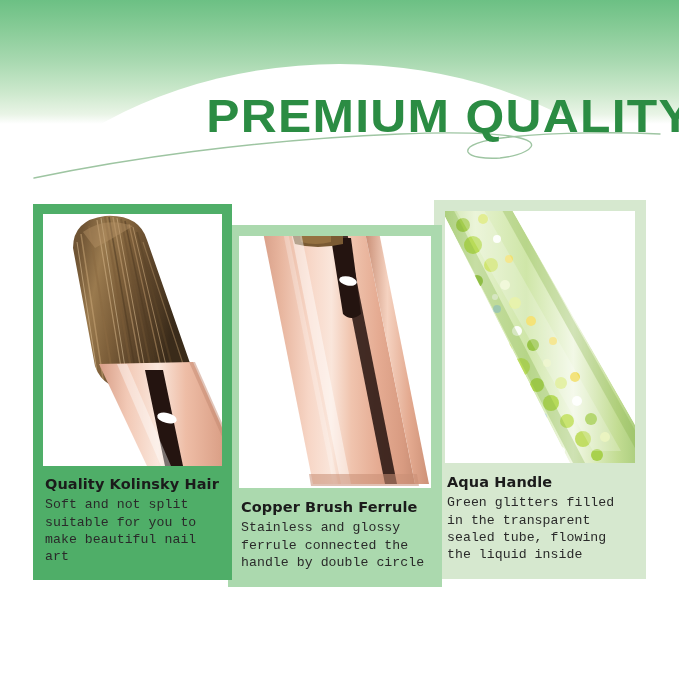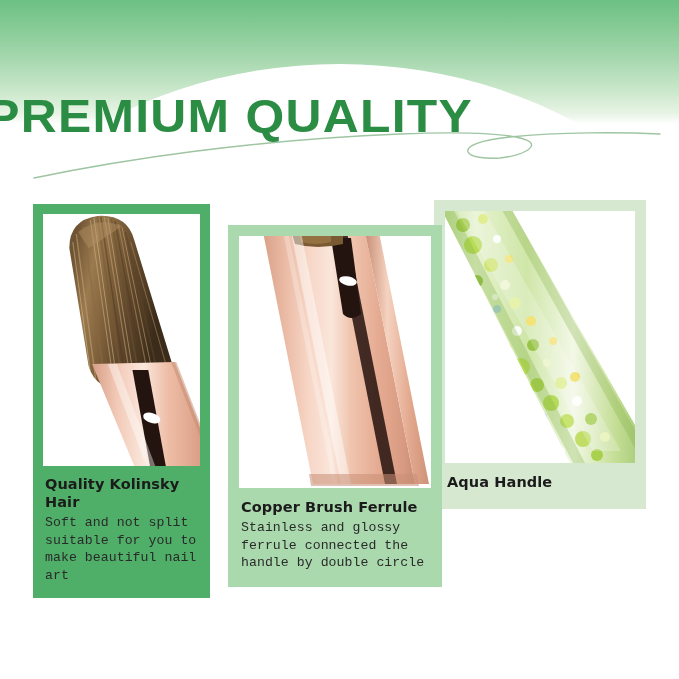--- a/index.html
+++ b/index.html
@@ -19,21 +19,21 @@
     overflow:hidden;
   }
   .banner-arc{
     position:absolute;left:-12%;top:64px;width:124%;height:340px;
     background:#ffffff;border-radius:50% 50% 0 0 / 100% 100% 0 0;
   }
 
   
   .title-wrap{
     position:absolute;left:0;top:92px;width:679px;height:62px;
-    text-align:left;
+    text-align:right;
   }
   .title{
     display:inline-block;
     font-family:"Liberation Sans", sans-serif;
     font-weight:bold;
     font-size:47px;
     letter-spacing:1.2px;
     line-height:1;
     color:#2b8c43;
     transform:scaleX(1.06);
@@ -66,21 +66,21 @@
   .card .cap-body{
     font-family:Liberation Mono, monospace;
     font-size:13.2px;
     color:#2a2a2a;
     line-height:1.32;
     margin:0;
     letter-spacing:.05px;
   }
 
   
-  #card1{left:33px;top:204px;width:177px;z-index:3;background:#4fae68;padding:10px 10px 0 10px;}
+  #card1{left:33px;top:204px;width:199px;z-index:3;background:#4fae68;padding:10px 10px 0 10px;}
   #card1 .photo{height:252px;}
   #card1 .caption{margin:0 -10px;padding:9px 12px 14px 12px;}
 
   
   #card2{left:228px;top:225px;width:214px;z-index:2;background:#abd9ae;padding:11px 11px 0 11px;}
   #card2 .photo{height:252px;}
   #card2 .caption{margin:0 -11px;padding:10px 13px 16px 13px;}
 
   
   #card3{left:434px;top:200px;width:212px;z-index:1;background:#d6e8cf;padding:11px 11px 0 11px;}
@@ -171,20 +171,21 @@
               <circle cx="50" cy="86" r="3" fill="#ffffff"></circle>
           </g>
           <polygon points="6,-10 34,-10 176,240 148,240" fill="#ffffff" opacity=".22"></polygon>
           <polygon points="-8,-10 4,-10 140,252 128,252" fill="#7fae3e" opacity=".30"></polygon>
           <polygon points="52,-10 62,-10 205,246 195,246" fill="#7fae3e" opacity=".28"></polygon>
         </g>
       </svg>
     </div>
     <div class="caption">
       <p class="cap-title">Aqua Handle</p>
+      <p class="cap-body">Green glitters filled in the transparent sealed tube, flowing the liquid inside</p>
     </div>
   </div>
 
   <div class="card" id="card2">
     <div class="photo">
       <svg class="ferrule" viewBox="0 0 192 252" preserveAspectRatio="none">
         <defs>
           <linearGradient id="copper" x1="0" y1="0" x2="1" y2="0">
             <stop offset="0%" stop-color="#d9a089"></stop>
             <stop offset="12%" stop-color="#e8b69f"></stop>

